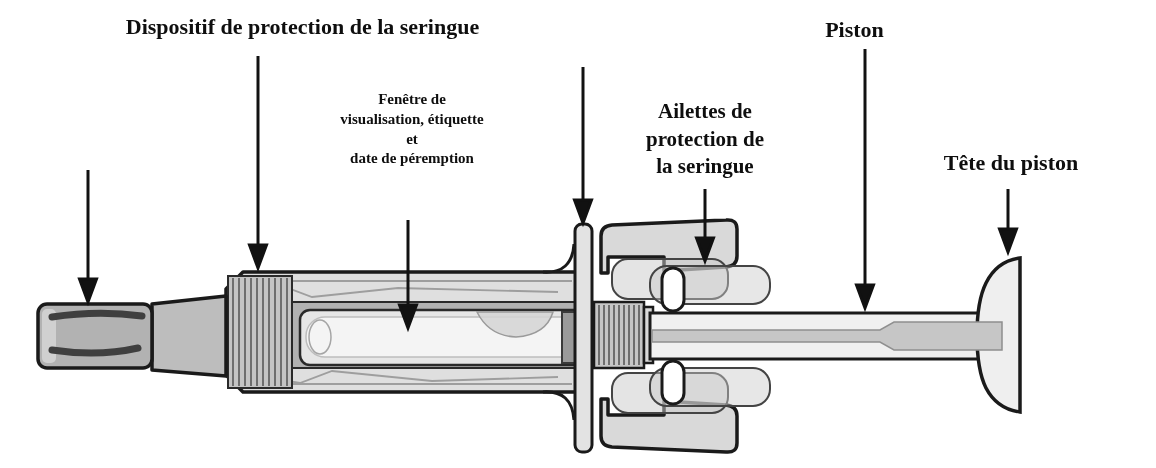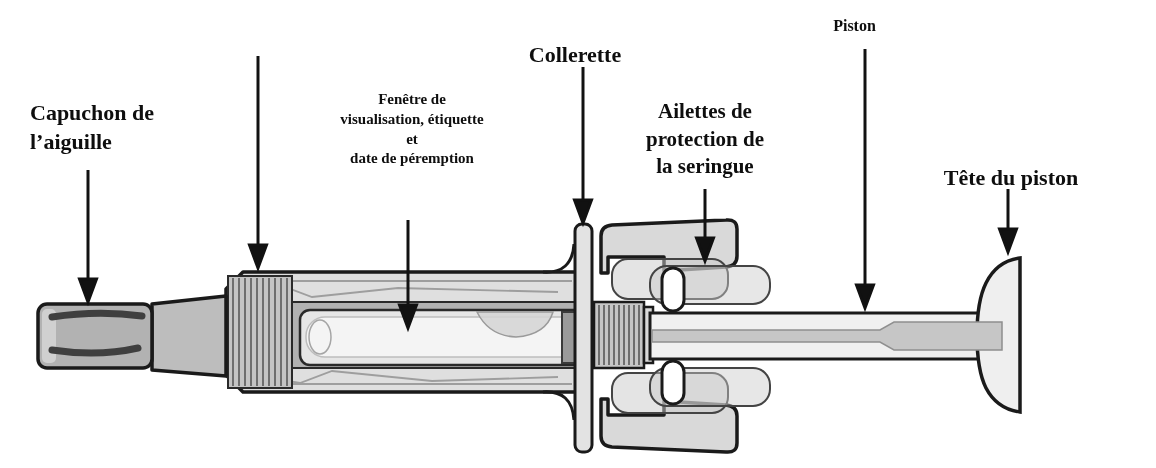--- a/index.html
+++ b/index.html
@@ -21,22 +21,22 @@
     color:#0e0e0e;
     white-space:pre-line;
     text-align:center;
     line-height:1.32;
   }
   .lbl-safety-device { left:85px;  top:12px;  width:435px; font-size:22px; }
   .lbl-needle-cap    { left:30px;  top:98px;  width:180px; font-size:22px; text-align:left; }
   .lbl-window        { left:278px; top:90px;  width:268px; font-size:15px; }
   .lbl-collar        { left:520px; top:40px;  width:110px; font-size:22px; }
   .lbl-wings         { left:625px; top:98px;  width:160px; font-size:21px; }
-  .lbl-plunger       { left:812px; top:15px;  width:85px;  font-size:16px; }
-  .lbl-plunger-head  { left:922px; top:148px; width:178px; font-size:22px;margin-top:15px; }
+  .lbl-plunger       { left:812px; top:15px;  width:85px;  font-size:22px; }
+  .lbl-plunger-head  { left:922px; top:148px; width:178px; font-size:22px; }
 </style>
 </head>
 <body>
 
 <div class="stage">
 
   <svg class="drawing" width="1156" height="468" viewBox="0 0 1156 468">
 
     <defs>
 
@@ -154,26 +154,24 @@
         <line x1="865" y1="49" x2="865" y2="290"></line>
         <polygon points="865,308 856.5,285 873.5,285"></polygon>
       </g>
       <g>
         <line x1="1008" y1="189" x2="1008" y2="234"></line>
         <polygon points="1008,252 999.5,229 1016.5,229"></polygon>
       </g>
     </g>
   </svg>
 
-  <div class="lbl lbl-needle-cap">Capuchon de
-l’aiguille</div>
+  <div class="lbl lbl-safety-device">Dispositif de protection de la seringue</div>
   <div class="lbl lbl-window">Fenêtre de
 visualisation, étiquette
 et
 date de péremption</div>
-  <div class="lbl lbl-collar">Collerette</div>
   <div class="lbl lbl-wings">Ailettes de
 protection de
 la seringue</div>
   <div class="lbl lbl-plunger">Piston</div>
   <div class="lbl lbl-plunger-head">Tête du piston</div>
 
 </div>
 
 </body></html>

